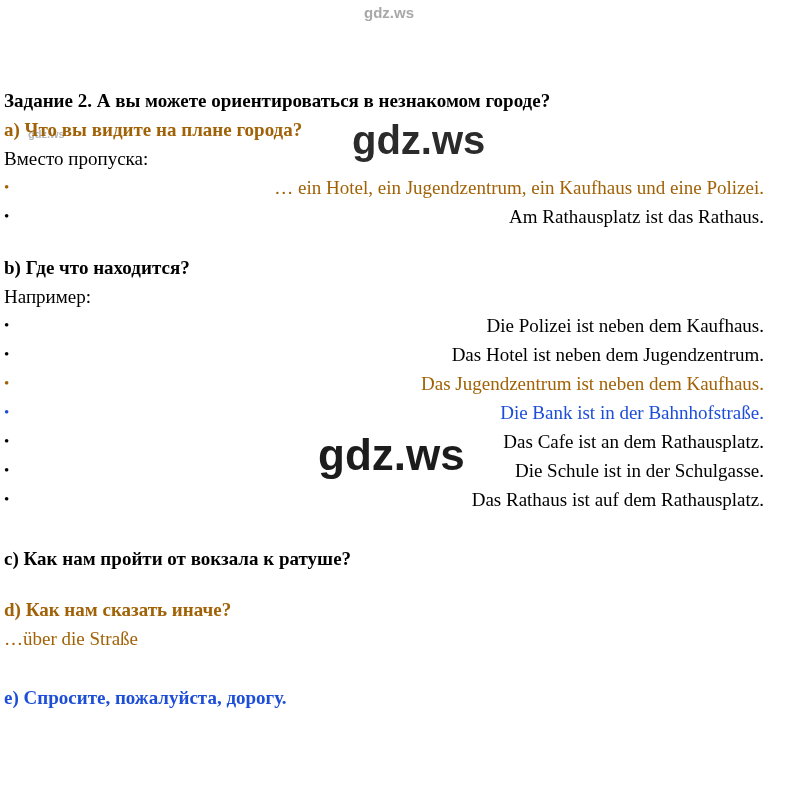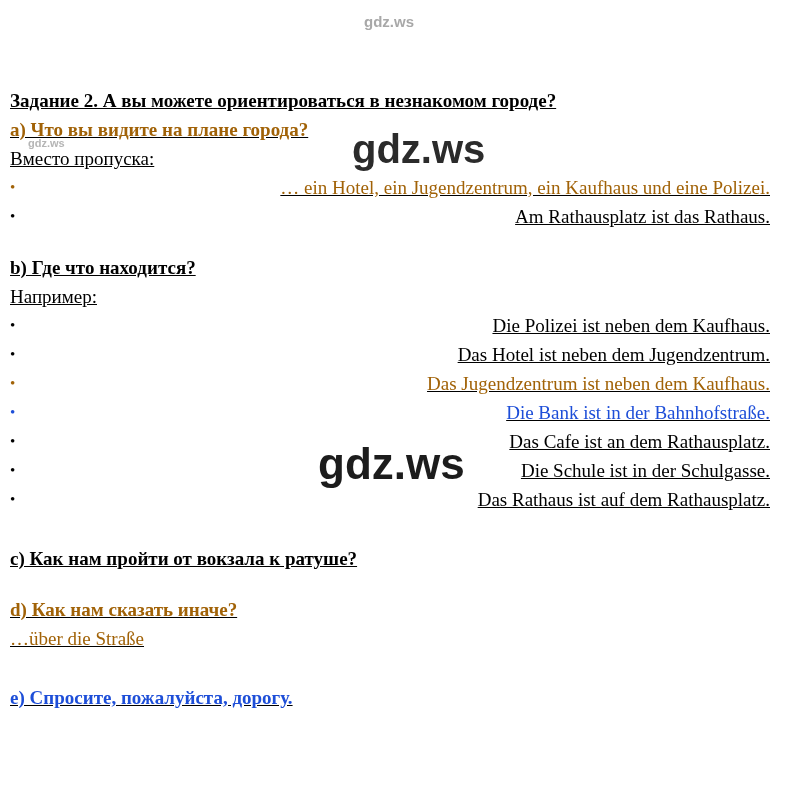--- a/index.html
+++ b/index.html
@@ -23,21 +23,20 @@
 
   
   .wm {
     position: absolute;
     font-family: "Liberation Sans", sans-serif;
     font-weight: bold;
     color: #bdbdbd;
     white-space: nowrap;
     pointer-events: none;
     user-select: none;
-    margin-top: 9px;
   }
   .wm-top {
     left: 364px;
     top: 4px;
     font-size: 15px;
     color: #a8a8a8;
   }
   .wm-small {
     left: 28px;
     top: 128px;
@@ -53,24 +52,23 @@
   .wm-big-2 {
     left: 318px;
     top: 430px;
     font-size: 44px;
     color: #1c1c1c;
   }
 
   
   .content {
     position: absolute;
-    left: 10px;
+    left: 4px;
     top: 86px;
     width: 760px;
-    text-decoration: underline;
   }
 
   .line {
     font-size: 19px;
     line-height: 29px;
     white-space: nowrap;
   }
   .bold {
     font-weight: bold;
   }

